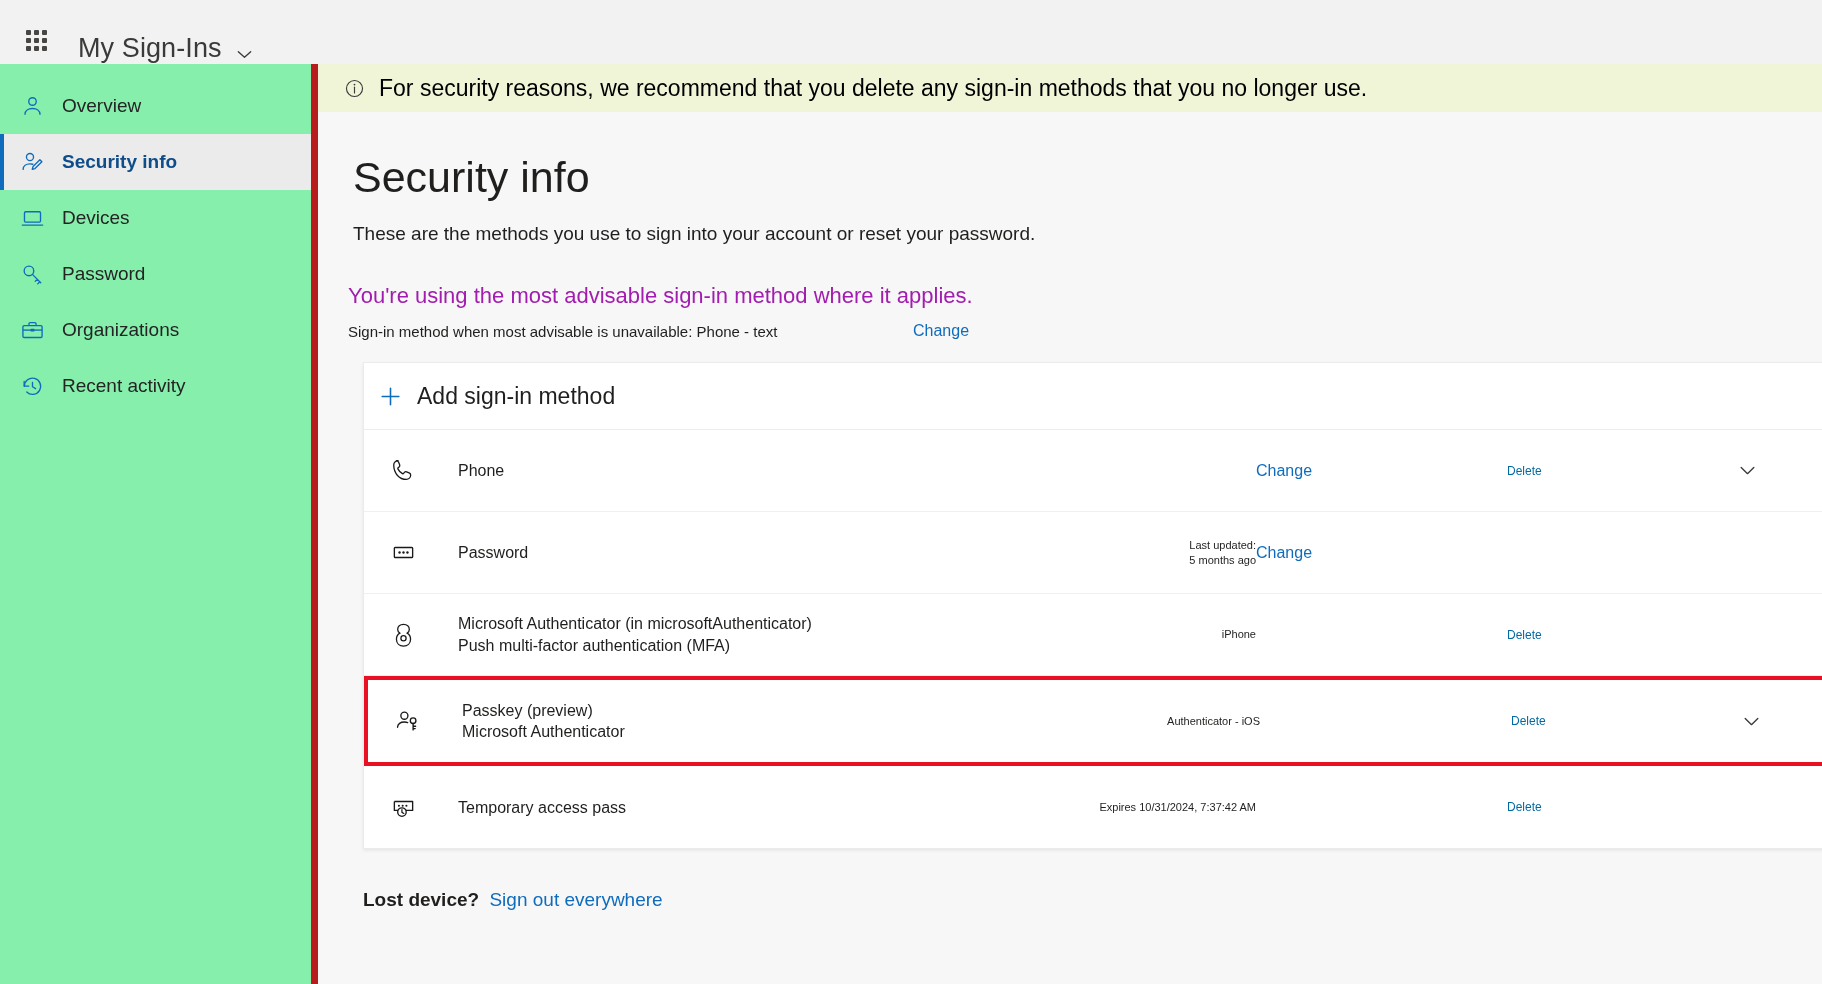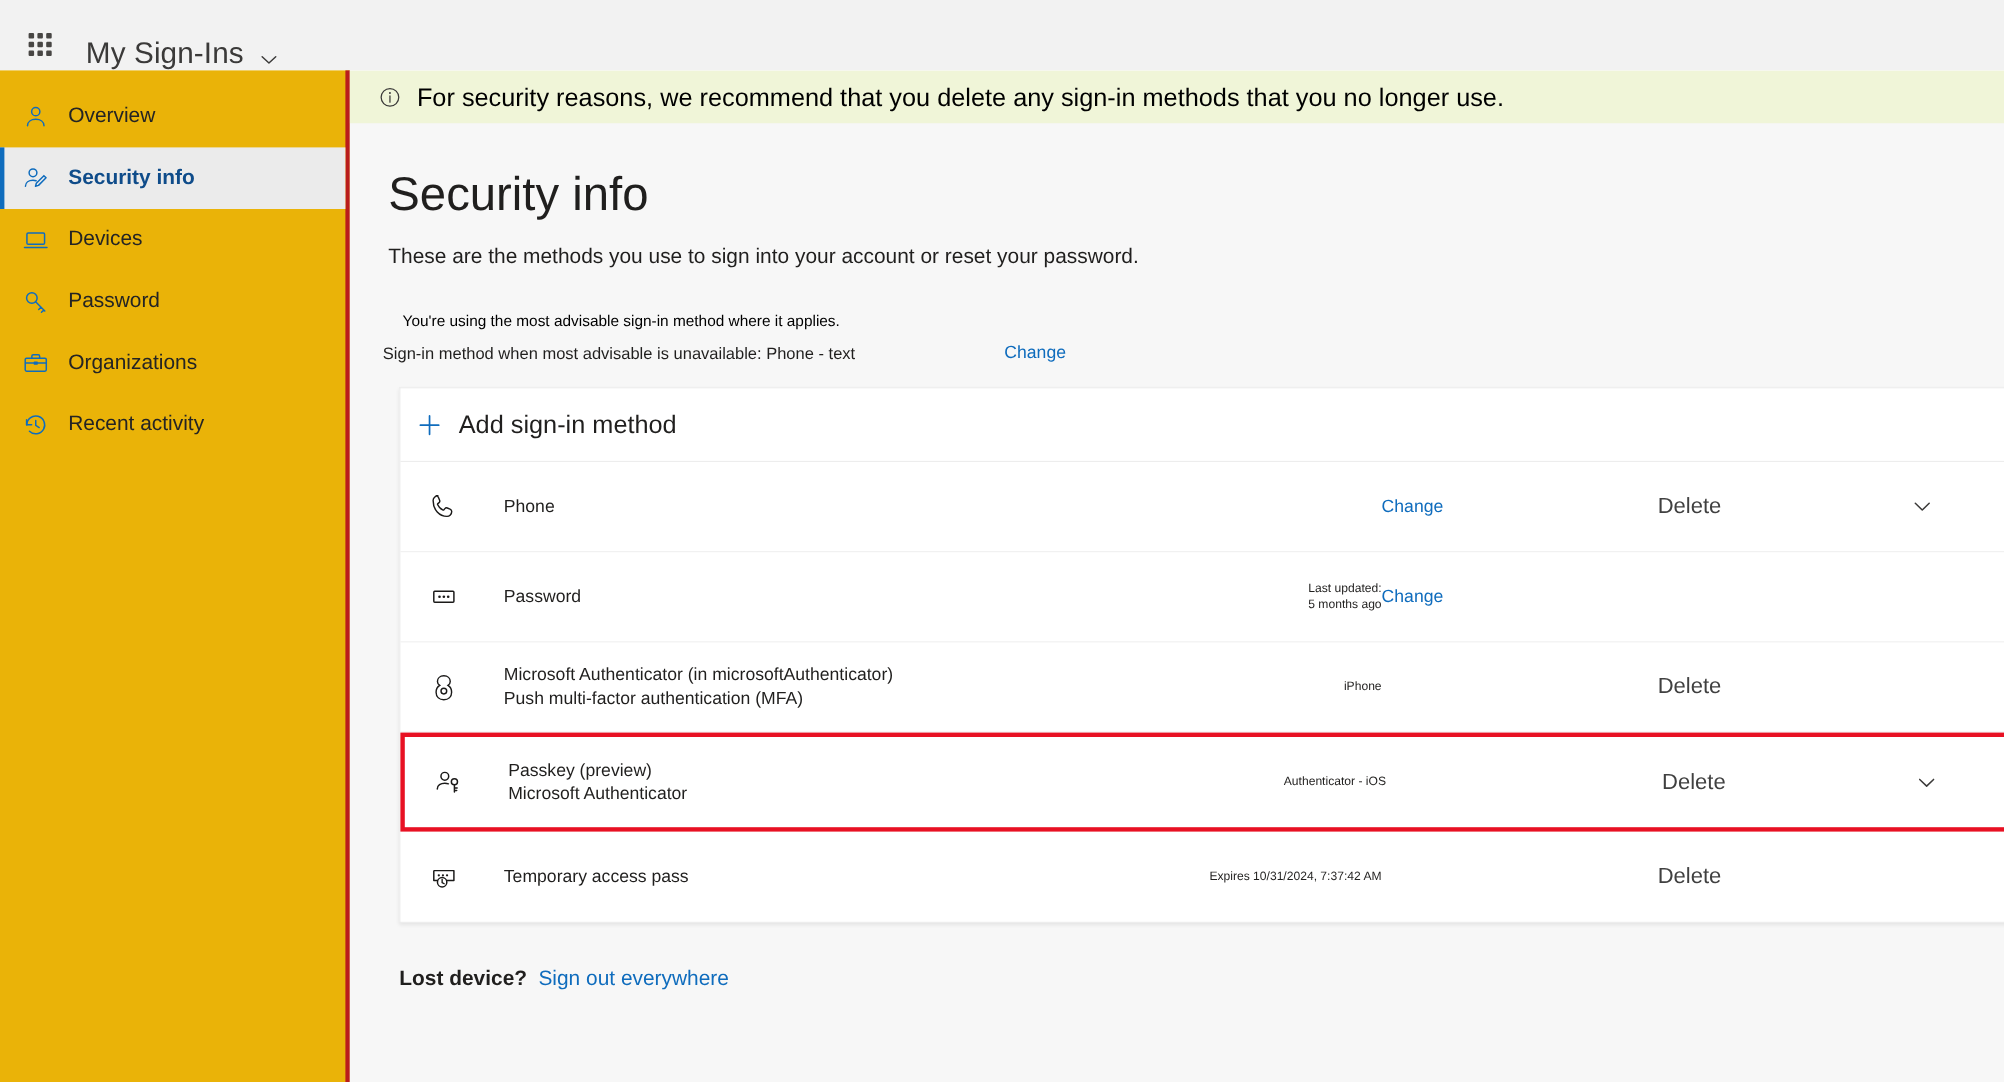--- a/index.html
+++ b/index.html
@@ -62,22 +62,22 @@
   
   #body-wrap {
     display: flex;
     height: 920px;
   }
 
   
   #sidebar {
     width: 318px;
     flex: 0 0 318px;
-    background: #eab308;
-    border-right: 4px solid #b91c1c;
+    background: #86efac;
+    border-right: 7px solid #b91c1c;
     padding-top: 14px;
     box-sizing: border-box;
   }
   .nav-item {
     height: 56px;
     display: flex;
     align-items: center;
     padding-left: 14px;
     box-sizing: border-box;
     cursor: pointer;
@@ -146,23 +146,23 @@
   #page-subtitle {
     font-size: 19px;
     color: #201f1e;
     margin: 22px 0 0 5px;
   }
 
   #advisable-block {
     margin: 38px 0 0 0px;
   }
   #advisable-heading {
-    font-size: 14px;
-    color: #000000;
-    margin-left: 18px;
+    font-size: 22px;
+    color: #a21caf;
+    margin-left: 0px;
   }
   #advisable-row {
     display: flex;
     align-items: center;
     margin-top: 13px;
   }
   #advisable-detail {
     font-size: 15px;
     color: #201f1e;
     width: 565px;
@@ -244,22 +244,22 @@
   .m-detail .sub { display: block; }
   .m-action-change {
     flex: 0 0 251px;
     font-size: 16px;
     color: #0f6cbd;
     cursor: pointer;
   }
   .m-action-change.empty { cursor: default; }
   .m-action-delete {
     flex: 0 0 210px;
-    font-size: 20px;
-    color: #404040;
+    font-size: 12px;
+    color: #0369a1;
     cursor: pointer;
   }
   .m-action-delete.empty { cursor: default; }
   .m-chevron {
     flex: 0 0 60px;
     display: flex;
     align-items: center;
     justify-content: center;
     cursor: pointer;
     color: #3b3a39;

